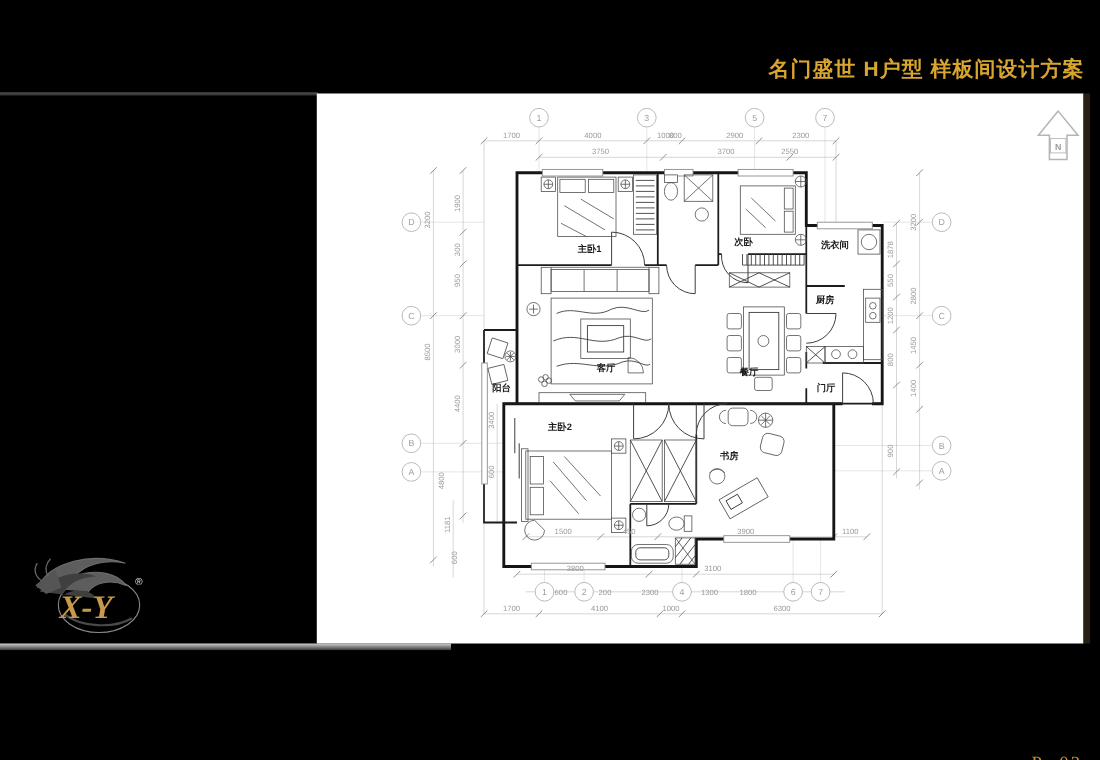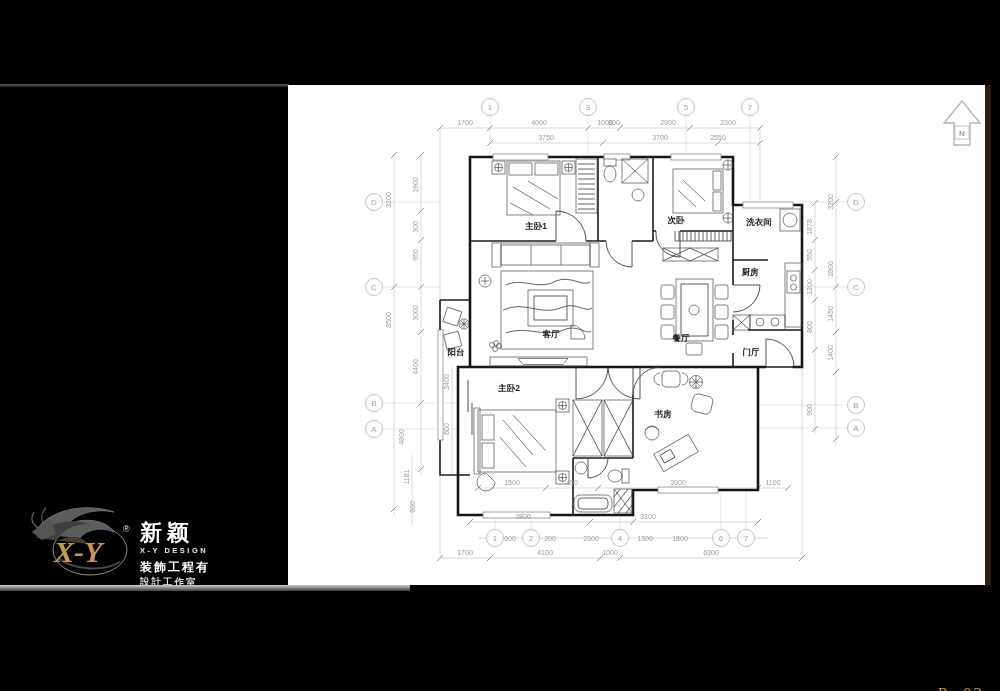--- a/index.html
+++ b/index.html
@@ -40,20 +40,21 @@
   .room-label{font:bold 8.5px "Liberation Sans",sans-serif;fill:#1a1a1a;text-anchor:middle;}
   .dim-label{font:7px "Liberation Sans",sans-serif;fill:#9a9a9a;text-anchor:middle;}
   .narrow{stroke:#b5b5b5;stroke-width:1.4;fill:#fff;}
   .nlbl{font:bold 8px "Liberation Sans",sans-serif;fill:#9a9a9a;text-anchor:middle;}
 </style>
 </head>
 <body>
 
 <div class="page">
 
+  <div class="title">名门盛世 H户型 样板间设计方案</div>
   <div class="top-stub"></div>
 
   <div class="canvas">
     <svg id="plan-svg" width="697" height="500" viewBox="0 0 697 500">
 
       <g>
         <path class="gridl" d="M202,31 V72 M300,31 V72 M398,31 V72 M462,31 V120
                                M207,444 V430 M243,444 V430 M332,444 V420 M433,444 V406 M458,444 V406
                                M95,117 H152 M95,202 H152 M95,318 H170 M95,344 H170
                                M514,117 H559 M514,202 H559 M470,320 H559 M470,343 H559"></path>
@@ -347,24 +348,18 @@
     <svg class="logo-art" width="120" height="88" viewBox="0 0 120 88">
       <ellipse cx="62" cy="50" rx="37" ry="25" fill="none" stroke="#8a8a8a" stroke-width="1"></ellipse>
       <path d="M6,34 C18,10 56,2 86,12 C66,8 48,14 40,24 C60,16 80,22 86,32 C72,26 58,30 52,38" fill="#5d5d5d" stroke="#6e6e6e" stroke-width="1"></path>
       <path d="M8,38 C20,22 44,18 60,24 C44,24 32,32 28,42 C40,34 54,36 60,44" fill="#3f3f3f"></path>
       <polygon points="4,32 22,18 28,34 14,40" fill="#555"></polygon>
       <path d="M10,28 C4,24 2,18 6,12 M16,24 C12,18 14,12 18,8" stroke="#666" stroke-width="1.2" fill="none"></path>
       <path d="M30,58 C45,70 75,72 92,62" stroke="#4a4a4a" stroke-width="2" fill="none"></path>
       <text x="26" y="62" font-family="Liberation Serif, serif" font-style="italic" font-weight="bold" font-size="30" fill="#c79a4b"><tspan>X-Y</tspan></text>
       <text x="95" y="32" font-size="9" fill="#e8e8e8"><tspan>®</tspan></text>
     </svg>
-    <div class="logo-txt">
-      <div class="logo-cn">新颖</div>
-      <div class="logo-en">X-Y DESIGN</div>
-      <div class="logo-l1">装飾工程有</div>
-      <div class="logo-l2">設計工作室</div>
-    </div>
   </div>
 
   <div class="divider"></div>
   <div class="pagenum">P- 03</div>
 
 </div>
 
 </body></html>

